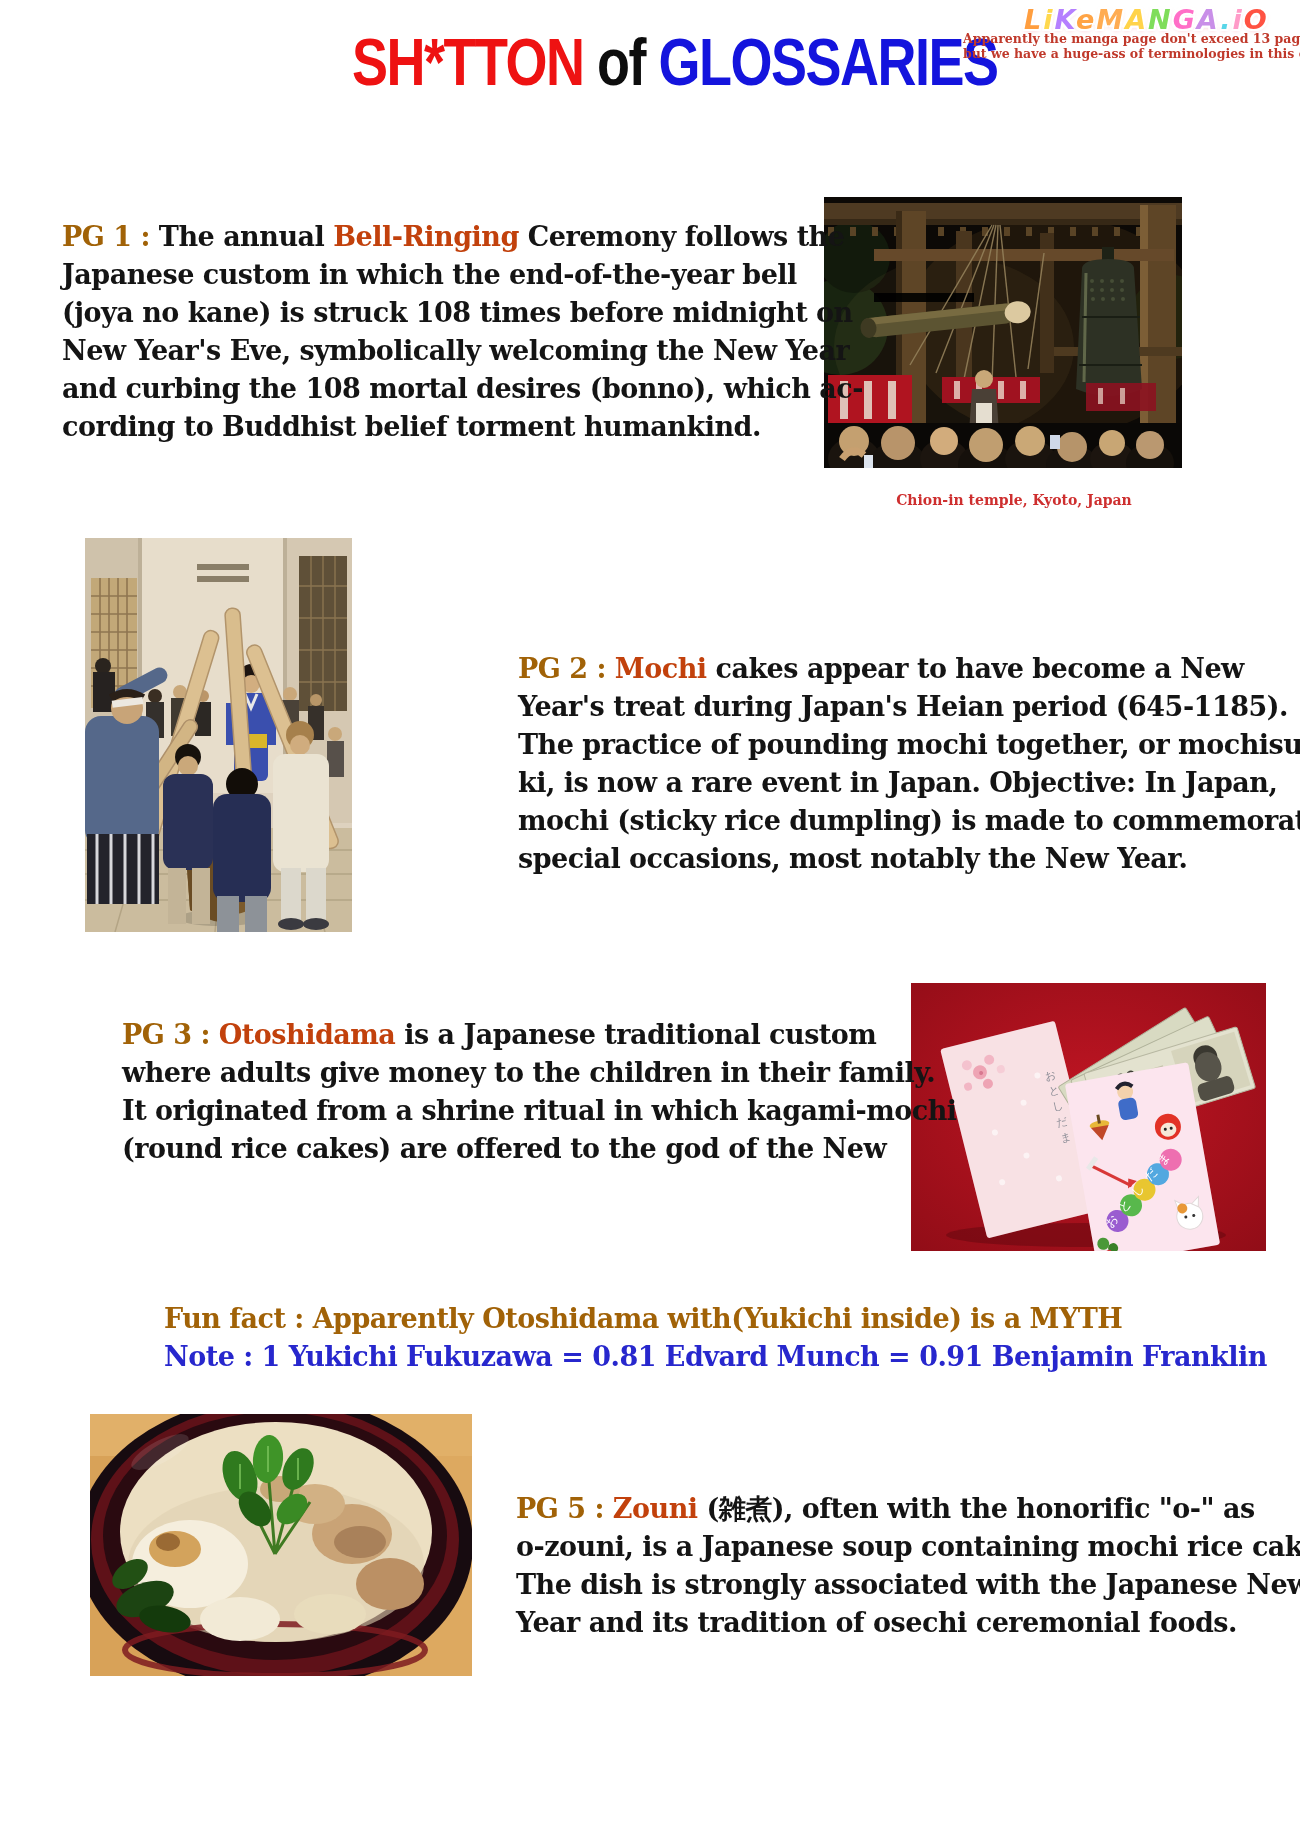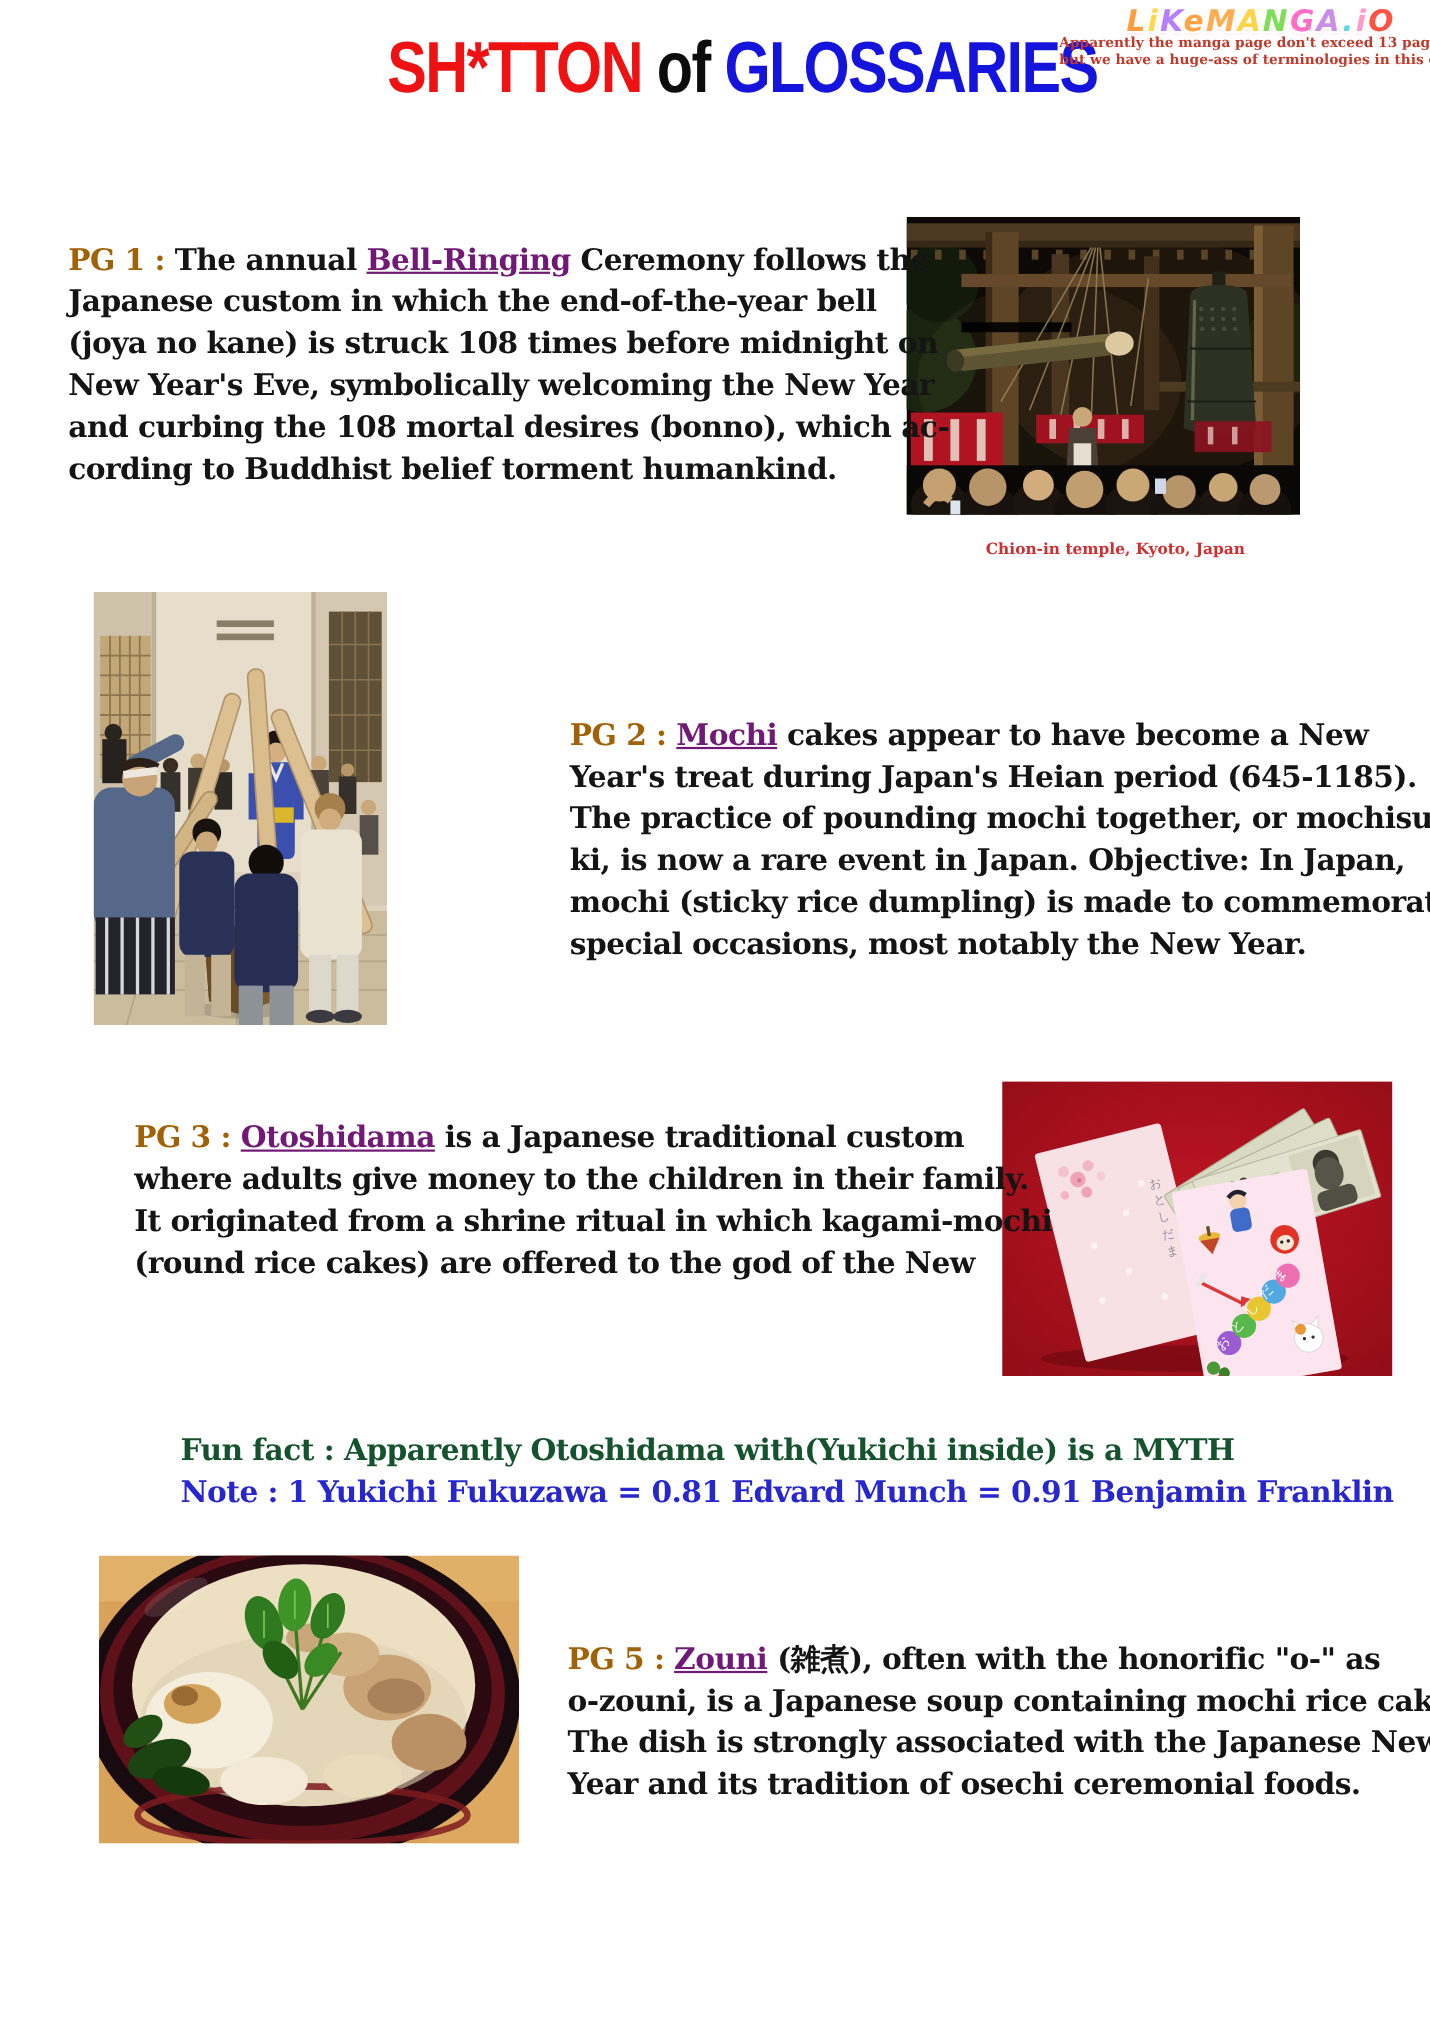--- a/index.html
+++ b/index.html
@@ -32,22 +32,22 @@
            font-size:14px;font-weight:bold;color:#ce2f2f;}
 
   
   .para{position:absolute;font-weight:bold;font-size:27px;line-height:38px;
         letter-spacing:-0.5px;white-space:nowrap;color:#141414;}
   .p-pg1{left:62px;top:218px;}
   .p-pg2{left:518px;top:650px;}
   .p-pg3{left:122px;top:1016px;}
   .p-funfact{left:164px;top:1300px;}
   .p-pg5{left:516px;top:1490px;}
-  .s-label{color:#a16207;} .s-kw{color:#701a75;text-decoration:underline;} .s-body{color:#141414;}
-  .s-fun{color:#14532d;margin-top:16px;}  .s-note{color:#2727cd;}
+  .s-label{color:#a16207;} .s-kw{color:#c2410c;} .s-body{color:#141414;}
+  .s-fun{color:#a16207;margin-top:16px;}  .s-note{color:#2727cd;}
 
   .pagenum{position:absolute;left:1130px;top:1796px;width:152px;text-align:right;
            font-size:23px;font-weight:bold;color:#0b0b0b;letter-spacing:1px;}
 </style>
 </head>
 <body>
 
 <div class="page">
 
   <div class="title">

